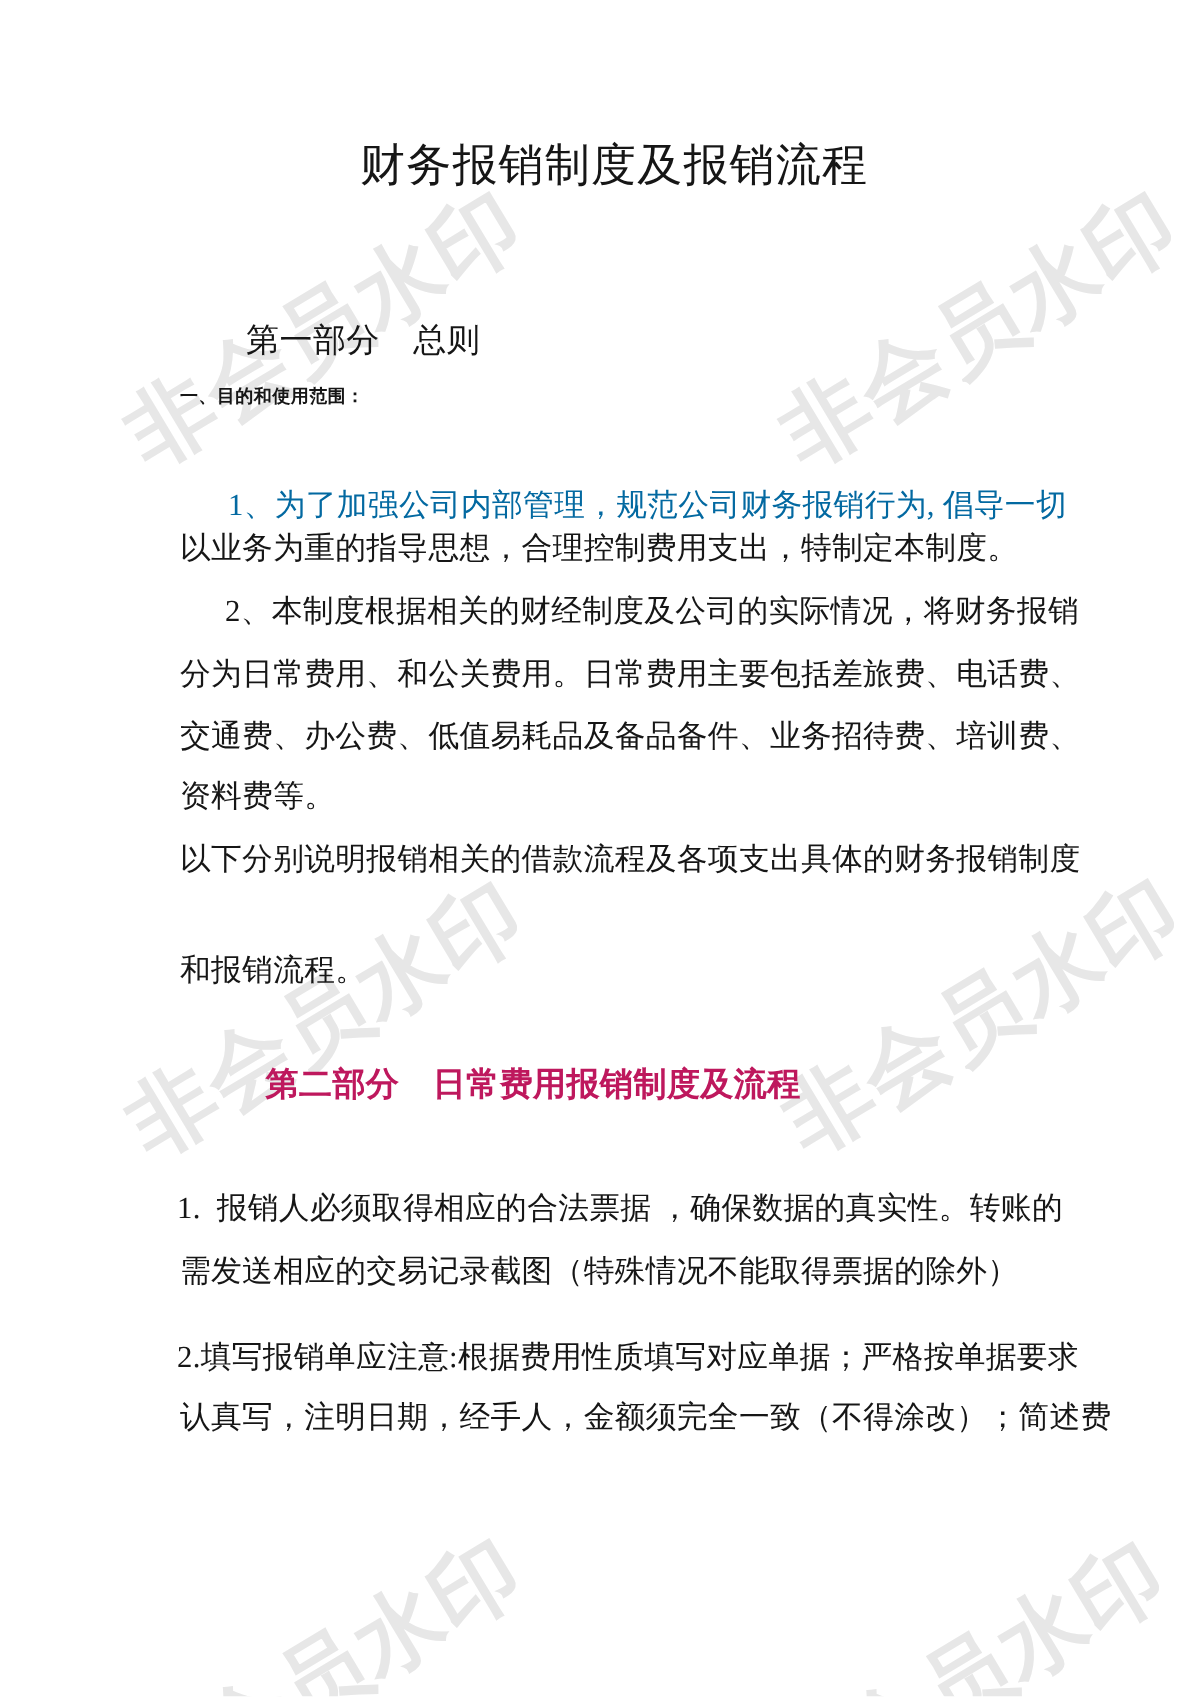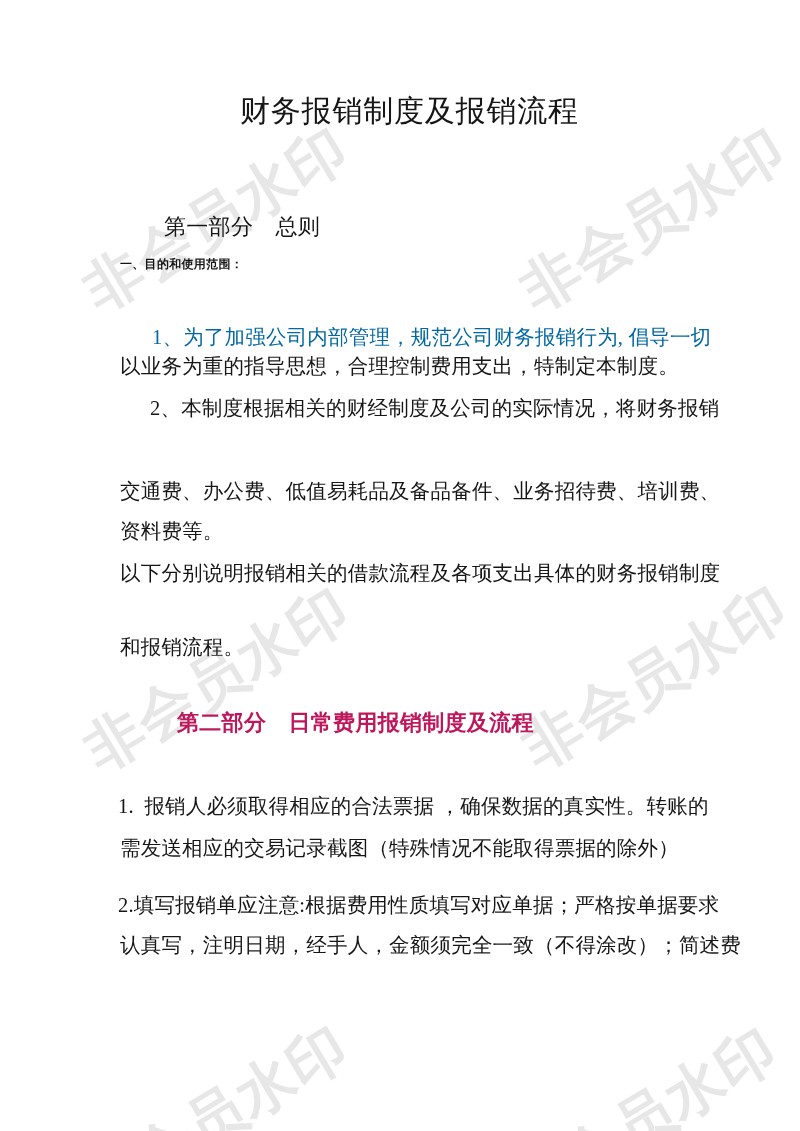--- a/index.html
+++ b/index.html
@@ -87,20 +87,21 @@
 
     <div class="line t-title" style="left: 240px; top: 94px; color: rgb(22, 22, 22);">财务报销制度及报销流程</div>
 
     <div class="line t-part" style="left: 164px; top: 214px; color: rgb(22, 22, 22);">第一部分　总则</div>
 
     <div class="line t-sub" style="left: 120px; top: 258px; color: rgb(22, 22, 22);">一、目的和使用范围：</div>
 
     <div class="line t-body" style="left: 152px; top: 326px; color: #0369a1;">1、为了加强公司内部管理，规范公司财务报销行为, 倡导一切</div>
     <div class="line t-body" style="left: 120px; top: 355px; color: rgb(22, 22, 22);">以业务为重的指导思想，合理控制费用支出，特制定本制度。</div>
     <div class="line t-body" style="left: 150px; top: 397px; color: rgb(22, 22, 22);">2、本制度根据相关的财经制度及公司的实际情况，将财务报销</div>
+    <div class="line t-body" style="left: 120px; top: 439px; color: rgb(22, 22, 22);">分为日常费用、和公关费用。日常费用主要包括差旅费、电话费、</div>
     <div class="line t-body" style="left: 120px; top: 480px; color: rgb(22, 22, 22);">交通费、办公费、低值易耗品及备品备件、业务招待费、培训费、</div>
     <div class="line t-body" style="left: 120px; top: 520px; color: rgb(22, 22, 22);">资料费等。</div>
     <div class="line t-body" style="left: 120px; top: 562px; color: rgb(22, 22, 22);">以下分别说明报销相关的借款流程及各项支出具体的财务报销制度</div>
     <div class="line t-body" style="left: 120px; top: 604px; color: rgb(22, 22, 22); margin-top: 32px;">和报销流程。</div>
 
     <div class="line t-part bold" style="left: 164px; top: 710px; color: #be185d; margin-left: 13px;">第二部分　日常费用报销制度及流程</div>
 
 
     <div class="line t-body" style="left: 118px; top: 795px; color: rgb(22, 22, 22);">1.  报销人必须取得相应的合法票据 ，确保数据的真实性。转账的</div>
     <div class="line t-body" style="left: 120px; top: 837px; color: rgb(22, 22, 22);">需发送相应的交易记录截图（特殊情况不能取得票据的除外）</div>

